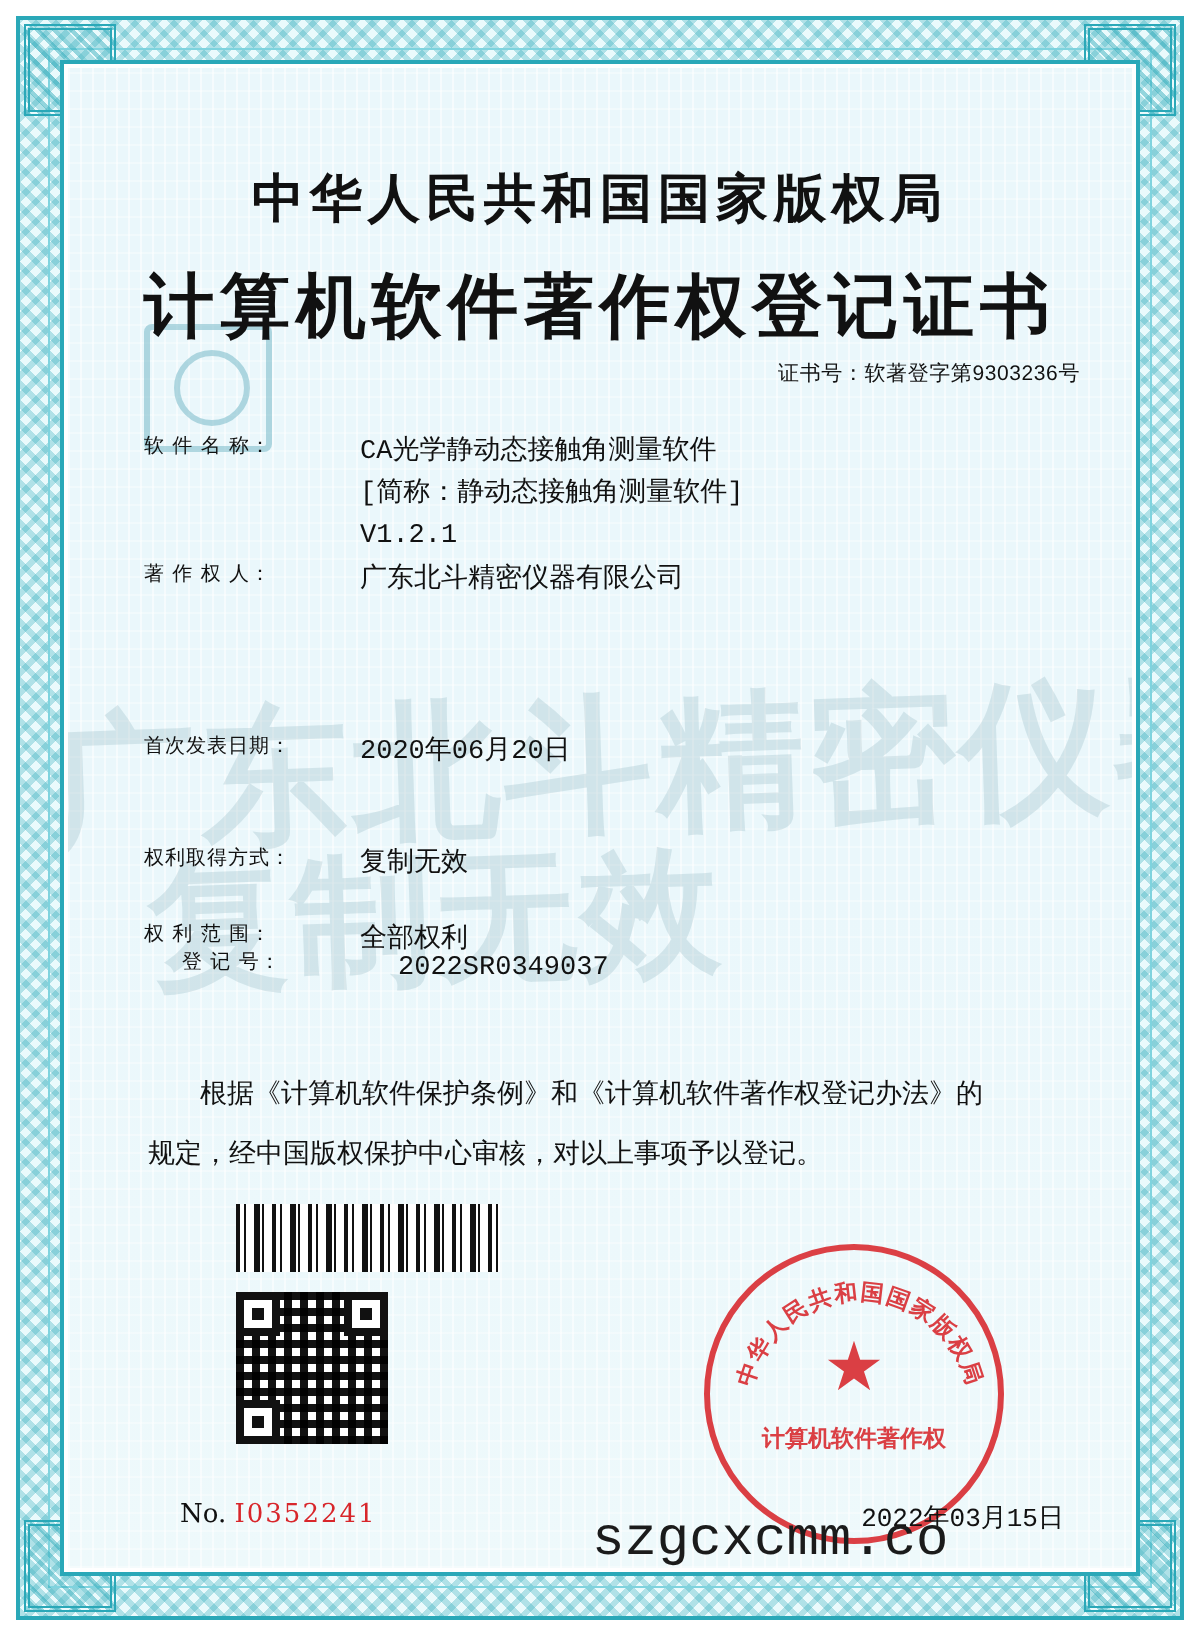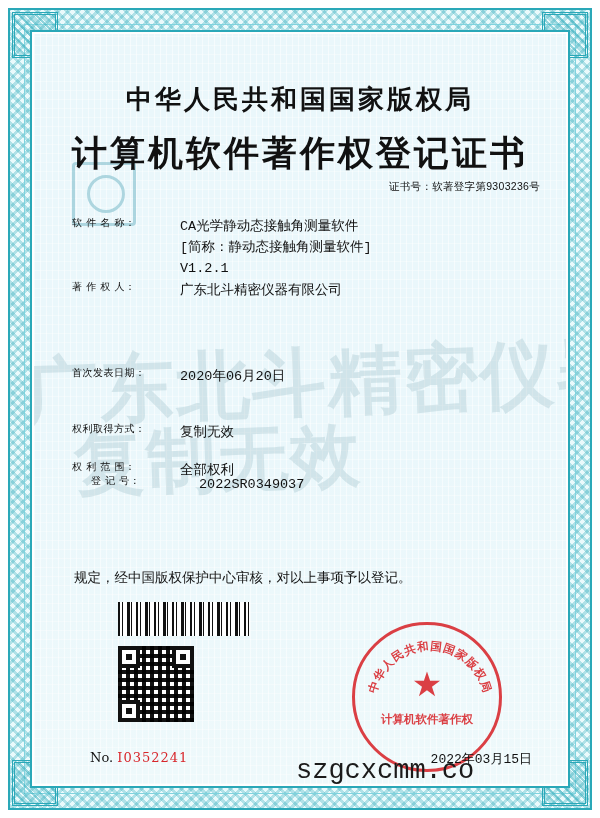--- a/index.html
+++ b/index.html
@@ -362,20 +362,23 @@
     <div class="field" style="top:426px;">
       <div class="label">权 利 范 围：</div>
       <div class="value">全部权利</div>
     </div>
 
     <div class="field" style="top:440px;margin-left:19px;">
       <div class="label">登  记  号：</div>
       <div class="value value-mono">2022SR0349037</div>
     </div>
 
+    <div class="para" style="top:498px;">
+      <span class="indent"></span><span>根据《计算机软件保护条例》和《计算机软件著作权登记办法》的</span>
+    </div>
     <div class="para" style="top:528px;">
       <span>规定，经中国版权保护中心审核，对以上事项予以登记。</span>
     </div>
 
     <div class="barcode"></div>
 
     <div class="qr">
       <div class="eye tl"></div>
       <div class="eye tr"></div>
       <div class="eye bl"></div>

